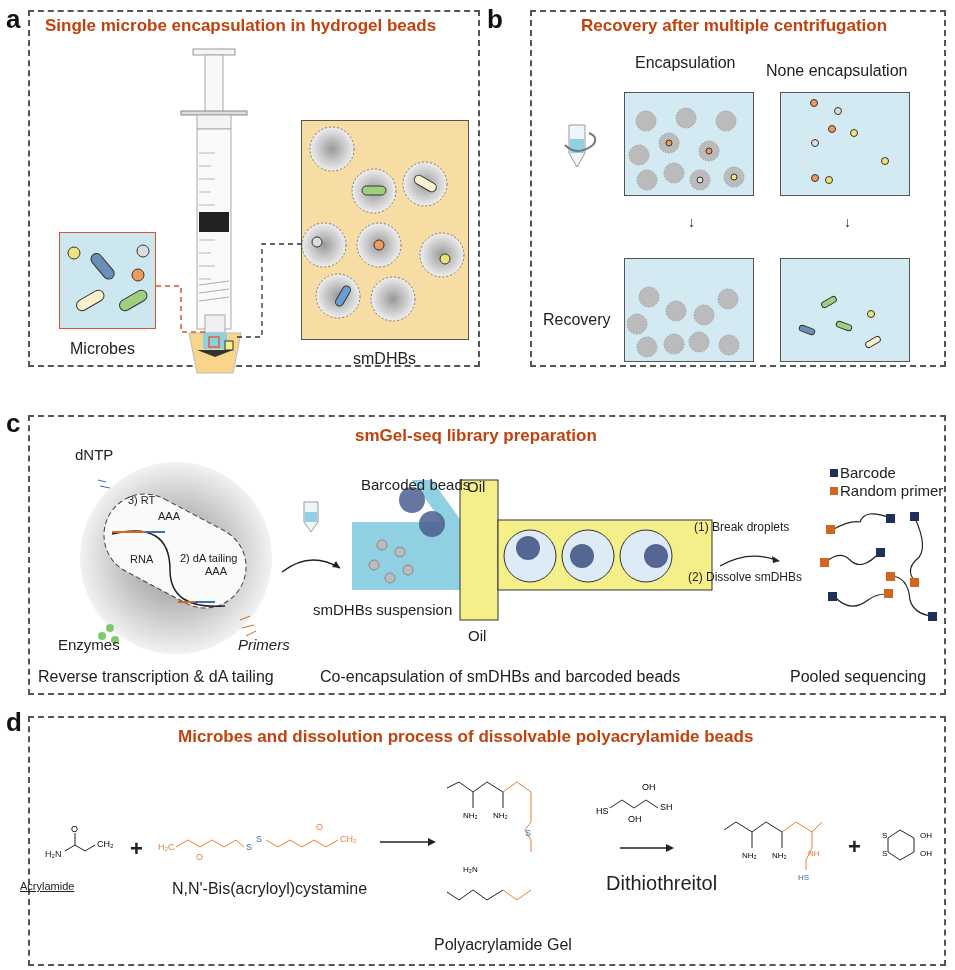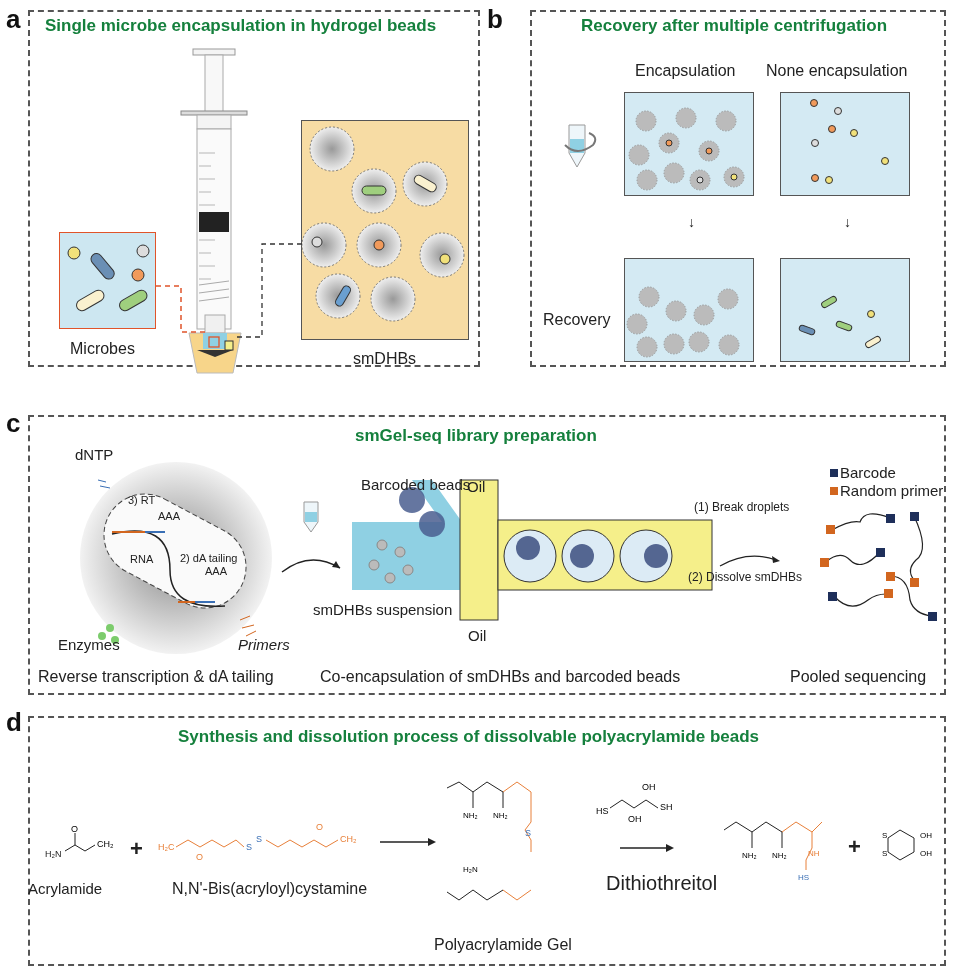--- a/index.html
+++ b/index.html
@@ -1,19 +1,19 @@
 <!DOCTYPE html>
 <html><head>
 <meta charset="utf-8">
 <style>
   html,body{margin:0;padding:0;background:#fff;}
   body{width:955px;height:970px;position:relative;overflow:hidden;font-family:"Liberation Sans",sans-serif;color:#222;}
   .panel{position:absolute;border:2px dashed #555;box-sizing:border-box;}
   .plabel{position:absolute;font-weight:bold;font-size:26px;line-height:26px;color:#111;}
-  .ptitle{position:absolute;font-weight:bold;font-size:17px;color:#15803d;white-space:nowrap;}
+  .ptitle{position:absolute;font-weight:bold;font-size:17px;color:#c2410c;white-space:nowrap;}
   .lbl{position:absolute;font-size:15px;white-space:nowrap;color:#222;}
   .sm{font-size:11px;}
   svg{position:absolute;overflow:visible;}
   .chem{font-family:"Liberation Sans",sans-serif;}
 </style>
 </head>
 <body>
 
 <div class="plabel" style="left:6px;top:6px;">a</div>
 <div class="panel" style="left:28px;top:10px;width:452px;height:357px;"></div>
@@ -88,21 +88,21 @@
   </svg>
 </div>
 <div class="lbl" style="left:353px;top:350px;font-size:16px;">smDHBs</div>
 <svg style="left:234px;top:240px;" width="70" height="100">
   <path d="M68 4 L28 4 L28 97 L2 97" fill="none" stroke="#333" stroke-width="1.3" stroke-dasharray="5 4"></path>
 </svg>
 
 <div class="plabel" style="left:487px;top:6px;">b</div>
 <div class="panel" style="left:530px;top:10px;width:416px;height:357px;"></div>
 <div class="ptitle" style="left:581px;top:16px;">Recovery after multiple centrifugation</div>
-<div class="lbl" style="left:635px;top:62px;font-size:16px;text-align:right;">Encapsulation</div>
+<div class="lbl" style="left:635px;top:54px;font-size:16px;text-align:right;">Encapsulation</div>
 <div class="lbl" style="left:766px;top:62px;font-size:16px;">None encapsulation</div>
 
 <svg style="left:563px;top:123px;" width="40" height="48">
   <path d="M6 2 L22 2 L22 30 L14 44 L6 30 Z" fill="#eef6fa" stroke="#999"></path>
   <rect x="7" y="16" width="14" height="14" fill="#8fd0e3"></rect>
   <path d="M2 22 Q14 34 30 22 Q36 14 26 10" fill="none" stroke="#777" stroke-width="2"></path>
 </svg>
 
 <div style="position:absolute;left:624px;top:92px;width:128px;height:102px;background:#d4eaf3;border:1.5px solid #555;">
   <svg style="left:0;top:0;" width="128" height="102">
@@ -237,21 +237,21 @@
       <circle cx="230" cy="76" r="12"></circle>
       <circle cx="304" cy="76" r="12"></circle>
     </g>
 </svg>
 <div class="lbl" style="left:361px;top:476px;">Barcoded beads</div>
 <div class="lbl" style="left:467px;top:478px;">Oil</div>
 <div class="lbl" style="left:468px;top:627px;">Oil</div>
 <div class="lbl" style="left:313px;top:601px;">smDHBs suspension</div>
 <div class="lbl" style="left:320px;top:668px;font-size:16px;">Co-encapsulation of smDHBs and barcoded beads</div>
 
-<div class="lbl" style="left:694px;top:500px;font-size:12px;">(1) Break droplets</div>
+<div class="lbl" style="left:694px;top:520px;font-size:12px;">(1) Break droplets</div>
 <svg style="left:718px;top:550px;" width="70" height="20">
   <path d="M2 16 Q30 0 58 10" fill="none" stroke="#222" stroke-width="1.3"></path>
     <path d="M62 11 l-8 -5 l1 7 Z" fill="#222"></path>
 </svg>
 <div class="lbl" style="left:688px;top:570px;font-size:12px;">(2) Dissolve smDHBs</div>
 
 <div style="position:absolute;left:830px;top:469px;width:8px;height:8px;background:#1e2f5a;"></div>
 <div class="lbl" style="left:840px;top:464px;">Barcode</div>
 <div style="position:absolute;left:830px;top:487px;width:8px;height:8px;background:#d2661f;"></div>
 <div class="lbl" style="left:840px;top:482px;">Random primer</div>
@@ -275,30 +275,30 @@
       <rect x="90" y="2" width="9" height="9"></rect>
       <rect x="56" y="38" width="9" height="9"></rect>
       <rect x="8" y="82" width="9" height="9"></rect>
       <rect x="108" y="102" width="9" height="9"></rect>
     </g>
 </svg>
 <div class="lbl" style="left:790px;top:668px;font-size:16px;">Pooled sequencing</div>
 
 <div class="plabel" style="left:6px;top:709px;">d</div>
 <div class="panel" style="left:28px;top:716px;width:918px;height:250px;"></div>
-<div class="ptitle" style="left:178px;top:727px;">Synthesis and dissolution process of dissolvable polyacrylamide beads</div>
+<div class="ptitle" style="left:178px;top:727px;">Microbes and dissolution process of dissolvable polyacrylamide beads</div>
 
 <svg class="chem" style="left:45px;top:825px;" width="70" height="40">
   <text x="0" y="32" font-size="9" fill="#222">H₂N</text>
   <path d="M20 26 L30 20 L40 26 L50 20" fill="none" stroke="#222"></path>
   <path d="M30 20 L30 8" stroke="#222"></path>
     <text x="26" y="7" font-size="9">O</text>
   <text x="52" y="22" font-size="9">CH₂</text>
 </svg>
-<div class="lbl" style="left:28px;top:880px;font-size:15px;">Acrylamide</div>
+<div class="lbl" style="left:20px;top:880px;font-size:11px;text-decoration:underline;">Acrylamide</div>
 <div class="lbl" style="left:130px;top:836px;font-size:22px;font-weight:bold;">+</div>
 <svg class="chem" style="left:158px;top:820px;" width="210" height="50">
   <text x="0" y="30" font-size="9" fill="#e8803a">H₂C</text>
   <path d="M18 27 L30 20 L42 27 L54 20 L66 27 L78 20 L86 27" fill="none" stroke="#e8803a"></path>
   <text x="88" y="30" font-size="9" fill="#3a6fb5">S</text>
     <text x="98" y="22" font-size="9" fill="#3a6fb5">S</text>
   <path d="M108 20 L120 27 L132 20 L144 27 L156 20 L168 27 L180 20" fill="none" stroke="#e8803a"></path>
   <text x="182" y="22" font-size="9" fill="#e8803a">CH₂</text>
   <text x="38" y="40" font-size="9" fill="#e8803a">O</text>
     <text x="158" y="10" font-size="9" fill="#e8803a">O</text>

